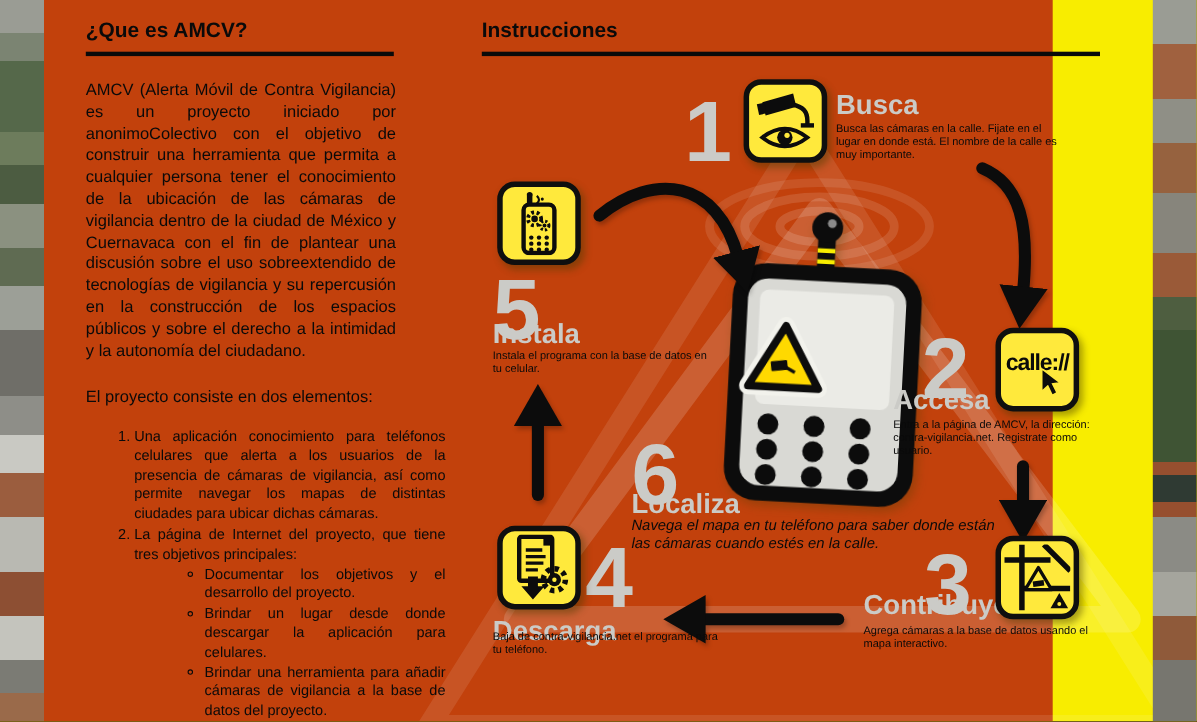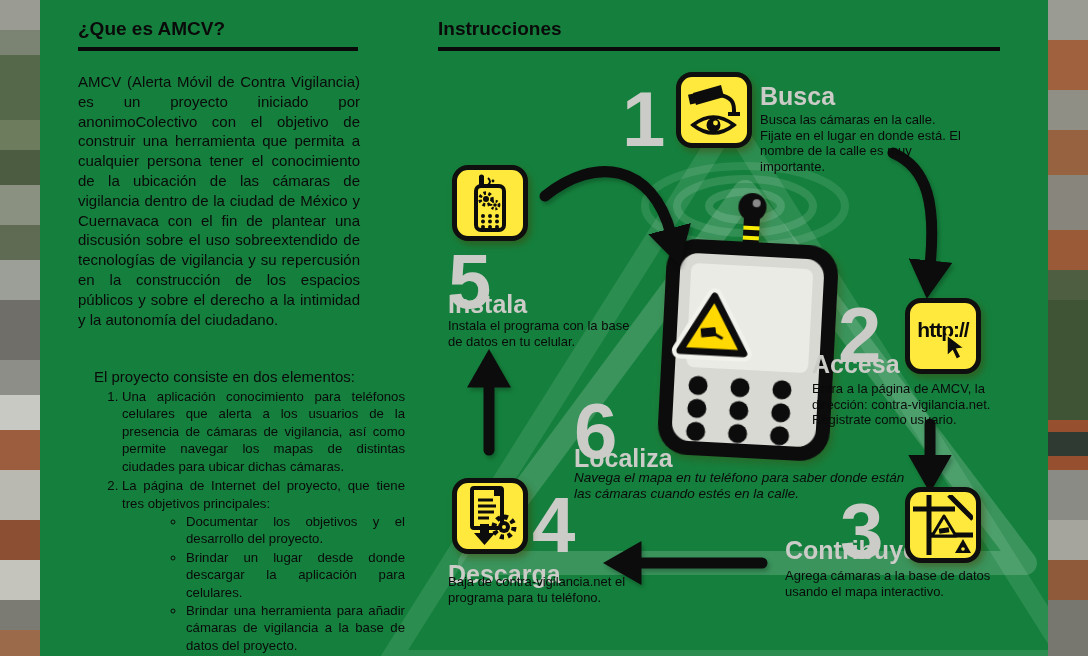--- a/index.html
+++ b/index.html
@@ -10,40 +10,40 @@
   .strip.left{left:0;background:linear-gradient(to bottom,
     #9a9c94 0 30px,#7b8472 30px 55px,#55684a 55px 120px,#6d7c5c 120px 150px,
     #4c5c41 150px 185px,#8b9180 185px 225px,#5f6b52 225px 260px,#9c9f97 260px 300px,
     #6f6e68 300px 360px,#8e8e88 360px 395px,#c9c9c3 395px 430px,#9b5d3e 430px 470px,
     #b9b9b2 470px 520px,#8d4f33 520px 560px,#c4c4bd 560px 600px,#7b7b74 600px 630px,#9a6a4a 630px 656px);}
   .strip.right{right:0;background:linear-gradient(to bottom,
     #9a9c94 0 40px,#a0613f 40px 90px,#8f8f86 90px 130px,#96623f 130px 175px,
     #87857c 175px 230px,#9a5a38 230px 270px,#4e5e40 270px 300px,#3f5434 300px 420px,
     #964f2f 420px 432px,#2f3a33 432px 456px,#964f2f 456px 470px,#8b8b85 470px 520px,
     #a5a59d 520px 560px,#8f5a3a 560px 600px,#77766f 600px 656px);}
-  .panel{position:absolute;left:40px;top:0;width:1008px;height:656px;background:#15803d;}
+  .panel{position:absolute;left:40px;top:0;width:917px;height:656px;background:#c2410c;}
   svg.layer{position:absolute;left:0;top:0;z-index:0;}
   
   h1{position:absolute;margin:0;font-size:19px;font-weight:bold;color:#0a0a0a;
      border-bottom:4px solid #0a0a0a;padding-bottom:7px;z-index:3;}
   .h-left{left:38px;top:18px;width:280px;}
   .h-right{left:398px;top:18px;width:562px;}
   
   .intro{position:absolute;left:38px;top:72px;width:282px;margin:0;font-size:15px;
      line-height:1.32;text-align:justify;color:#0a0a0a;z-index:3;}
-  .elements{position:absolute;left:38px;top:352px;width:282px;margin:16px;font-size:15px;color:#0a0a0a;z-index:3;}
+  .elements{position:absolute;left:38px;top:352px;width:282px;margin:0;font-size:15px;color:#0a0a0a;z-index:3;}
   ol.mainlist{position:absolute;left:38px;top:388px;width:283px;margin:0;padding:0 0 0 44px;
      font-size:13.2px;line-height:1.32;text-align:justify;color:#0a0a0a;z-index:3;}
   ol.mainlist>li{margin-bottom:2px;}
   ul.sublist{list-style:circle;margin:1px 0 0 0;padding-left:40px;text-align:justify;}
   ul.sublist>li{margin-bottom:1px;margin-left:24px;}
   
   .num{position:absolute;font-size:78px;font-weight:bold;color:#cbcbc7;line-height:.95;z-index:1;}
   .step-title{position:absolute;font-size:25px;font-weight:bold;color:#cbcbc7;line-height:1;z-index:1;}
-  .step-text{position:absolute;font-size:13px;line-height:1.2;color:#0a0a0a;z-index:3;}
+  .step-text{position:absolute;font-size:10px;line-height:1.2;color:#0a0a0a;z-index:3;}
   .icon{position:absolute;width:76px;height:76px;box-sizing:border-box;background:#ffe93c;
      border:5px solid #0f0f0f;border-radius:16px;display:flex;align-items:center;justify-content:center;
      box-shadow:3px 4px 7px rgba(70,60,0,.45);z-index:2;}
   .icon svg{display:block;}
   .http-label{font-size:21px;font-weight:bold;color:#0a0a0a;letter-spacing:-1px;position:relative;top:-6px;}
   .cursor{position:absolute;left:36px;top:32px;}
   .arrows{filter:drop-shadow(2px 3px 2px rgba(0,0,0,.25));}
 </style>
 </head>
 <body>
@@ -137,21 +137,21 @@
         <path d="M8 44 Q 28.5 28 49 44 Q 28.5 60 8 44 Z" fill="none" stroke="#0c0c0c" stroke-width="3.5"></path>
         <circle cx="28.5" cy="44" r="7" fill="#0c0c0c"></circle>
         <circle cx="30.5" cy="42" r="2.4" fill="#ffe93c"></circle>
       </svg>
     </div>
     <div class="step-title" style="left:720px;top:84px;">Busca</div>
     <div class="step-text" style="left:720px;top:112px;width:205px;">Busca las cámaras en la calle. Fijate en el lugar en donde está. El nombre de la calle es muy importante.</div>
 
     <div class="num" style="left:798px;top:298px;">2</div>
     <div class="icon" style="left:865px;top:298px;">
-      <span class="http-label">http://</span>
+      <span class="http-label">calle://</span>
       <svg class="cursor" width="24" height="26" viewBox="0 0 24 26">
         <polygon points="1,0 18,13 11,14 15,22 10.5,24.5 6.5,16 1,21" fill="#0c0c0c" stroke="#ffe93c" stroke-width="1.5"></polygon>
       </svg>
     </div>
     <div class="step-title" style="left:772px;top:352px;">Accesa</div>
     <div class="step-text" style="left:772px;top:381px;width:200px;">Entra a la página de AMCV, la dirección: contra-vigilancia.net. Registrate como usuario.</div>
 
     <div class="num" style="left:800px;top:494px;">3</div>
     <div class="icon" style="left:865px;top:487px;">
       <svg width="60" height="60" viewBox="0 0 60 60">

